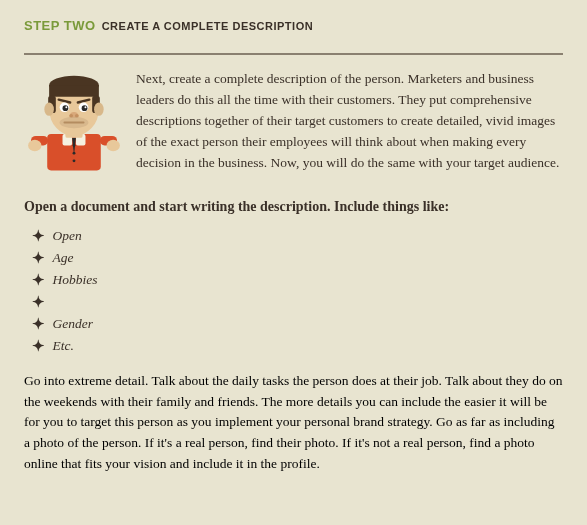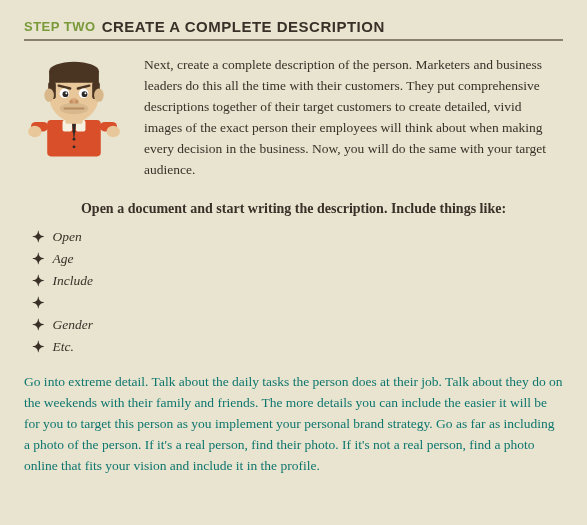--- a/index.html
+++ b/index.html
@@ -22,63 +22,62 @@
       min-height: 525px;
       background-color: #e8e4d0;
       padding: 18px 24px 24px 24px;
     }
 
     .step-header {
       display: flex;
       align-items: center;
       margin-bottom: 14px;
       border-bottom: 2px solid #8a8070;
-      padding-bottom: 4px;
+      padding-bottom: 20px;
     }
 
     .step-label {
       color: #7a9a3a;
       font-family: Arial, sans-serif;
       font-weight: bold;
       font-size: 13px;
       text-transform: uppercase;
       letter-spacing: 0.5px;
       margin-right: 6px;
     }
 
     .step-title {
       color: #3a3028;
       font-family: Arial, sans-serif;
       font-weight: bold;
-      font-size: 15px;
+      font-size: 11px;
       text-transform: uppercase;
       letter-spacing: 0.5px;
     }
 
     .intro-section {
       display: flex;
-      gap: 20px;
+      gap: 12px;
       margin-bottom: 18px;
     }
 
     .character-illustration {
       flex-shrink: 0;
       width: 100px;
       height: 110px;
     }
 
     .intro-text {
       font-size: 13.5px;
       line-height: 1.55;
       color: #3a3028;
     }
 
     .list-section {
       margin-bottom: 16px;
-      text-align: center;
     }
 
     .list-header {
       font-size: 14px;
       font-weight: bold;
       color: #3a3028;
       margin-bottom: 10px;
       line-height: 1.4;
     }
 
@@ -101,21 +100,21 @@
       color: #3a3028;
       font-style: normal;
       font-size: 15px;
       font-weight: bold;
       flex-shrink: 0;
     }
 
     .closing-text {
       font-size: 13.5px;
       line-height: 1.55;
-      color: #0f766e;
+      color: #000000;
     }
 
     
     .char-svg {
       width: 100px;
       height: 110px;
     }
   </style>
 </head>
 <body>
@@ -191,21 +190,21 @@
       <li>
         <span class="bullet-cross">✦</span>
         <span>Open</span>
       </li>
       <li>
         <span class="bullet-cross">✦</span>
         <span>Age</span>
       </li>
       <li>
         <span class="bullet-cross">✦</span>
-        <span>Include</span>
+        <span>Hobbies</span>
       </li>
       <li>
         <span class="bullet-cross">✦</span>
       </li>
       <li>
         <span class="bullet-cross">✦</span>
         <span>Gender</span>
       </li>
       <li>
         <span class="bullet-cross">✦</span>

